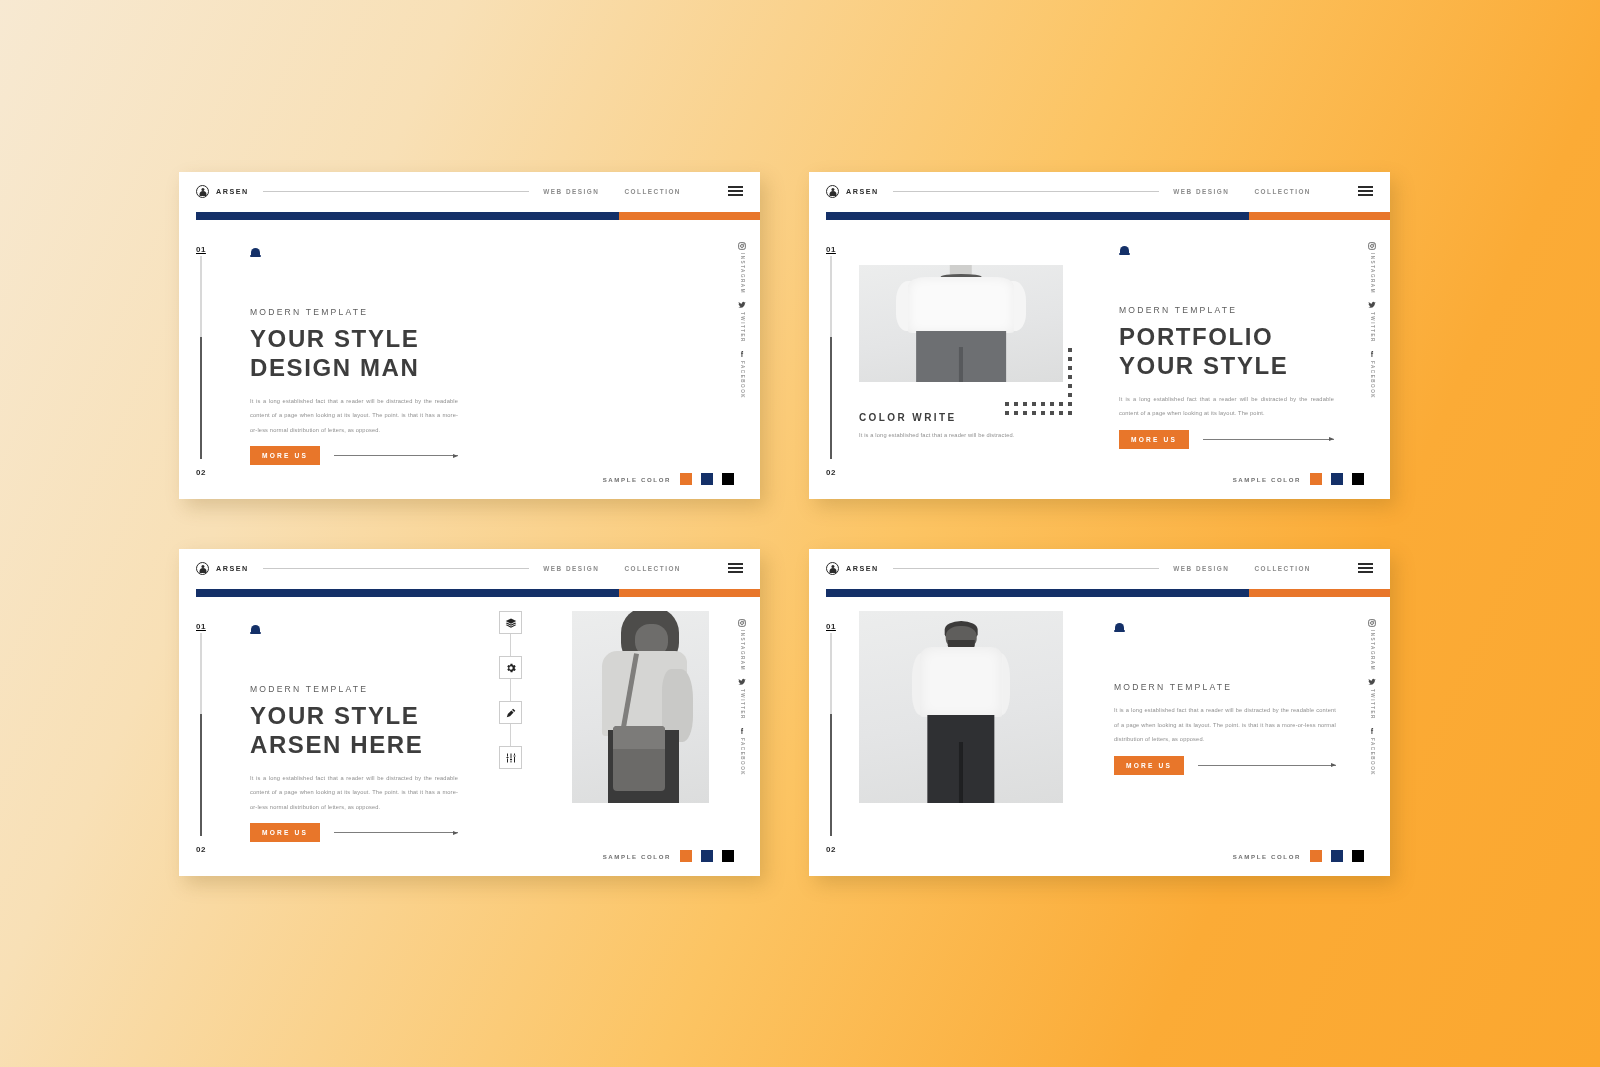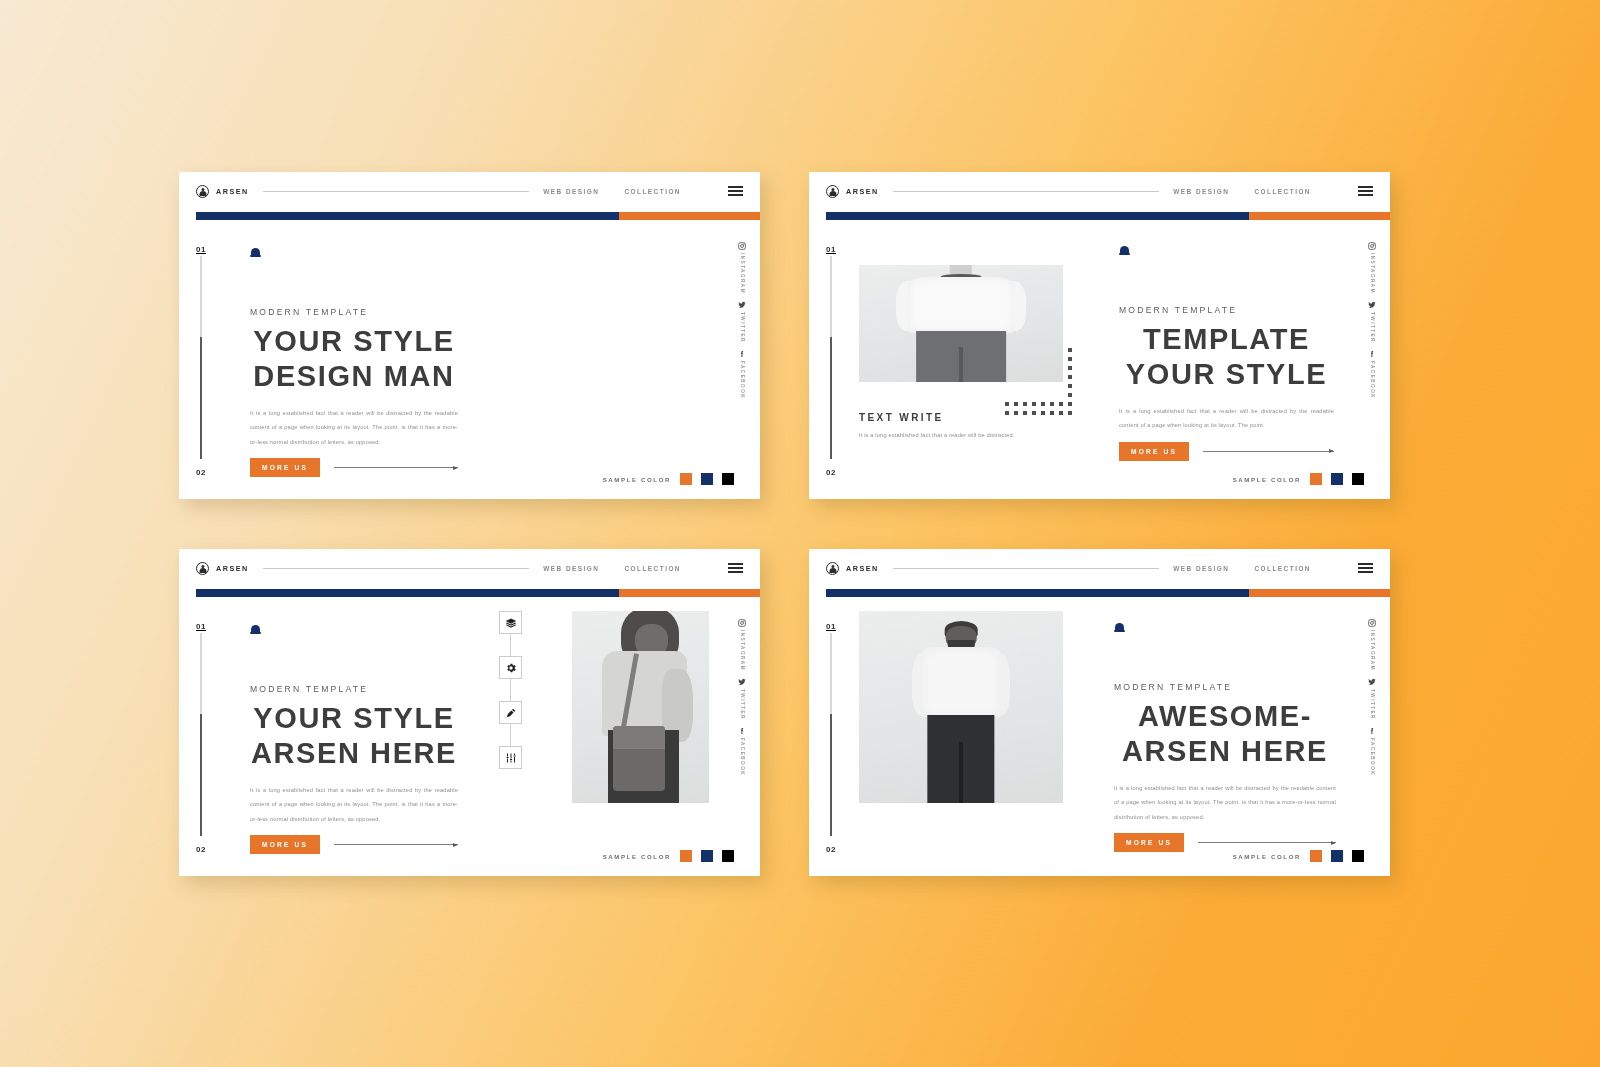--- a/index.html
+++ b/index.html
@@ -94,22 +94,22 @@
   .bell::after {
     content: ""; position: absolute; left: 0; top: 9px; width: 11px; height: 1.6px;
     background: #143068; border-radius: 1px;
     box-shadow: 0 2.6px 0 -1.3px #143068;
   }
   .kicker {
     font-size: 8.6px; letter-spacing: 2.2px; color: #5d5d5d; font-weight: 400;
     margin-bottom: 7px; white-space: nowrap; margin-top: 48px;
   }
   .headline {
-    font-size: 29px; font-weight: 700; letter-spacing: 1.6px; color: #3d3d3d;
-    line-height: 1.22; white-space: nowrap; text-align: center;
+    font-size: 24px; font-weight: 700; letter-spacing: 1.6px; color: #3d3d3d;
+    line-height: 1.22; white-space: nowrap;
   }
   .para {
     margin-top: 11px; font-size: 5.7px; line-height: 2.55; color: #8f8f8f;
     text-align: justify; letter-spacing: .15px;
   }
   .cta-row { display: flex; align-items: center; margin-top: 9px; }
   .cta {
     background: #e8762a; color: #ffffff; font-size: 6.6px; font-weight: 700;
     letter-spacing: 2.2px; padding: 6px 12px; white-space: nowrap; border: none;
   }
@@ -370,29 +370,29 @@
       <i style="left: 9px; top: 63px;"></i>
       <i style="left: 18px; top: 63px;"></i>
       <i style="left: 27px; top: 63px;"></i>
       <i style="left: 36px; top: 63px;"></i>
       <i style="left: 45px; top: 63px;"></i>
       <i style="left: 54px; top: 63px;"></i>
       <i style="left: 63px; top: 63px;"></i>
     </div>
 
   <div style="position:absolute; left:50px; top:240px; width:205px;">
-    <div class="sec-title">TEXT WRITE</div>
+    <div class="sec-title">COLOR WRITE</div>
     <div class="sec-text">It is a long established fact that a reader will be distracted.</div>
   </div>
 
   <div class="block">
     <div class="bell"></div>
     <div class="kicker">MODERN TEMPLATE</div>
     <div class="headline">
-      <div>TEMPLATE</div>
+      <div>PORTFOLIO</div>
       <div>YOUR STYLE</div>
     </div>
     <p class="para">It is a long established fact that a reader will be distracted by the readable content of a page when looking at its layout. The point.</p>
     <div class="cta-row">
       <button class="cta">MORE US</button>
       <span class="cta-line"></span>
     </div>
   </div>
 
   <div class="social">
@@ -583,24 +583,20 @@
         <span class="fig m4-armR"></span>
       <span class="fig m4-shirt"></span>
       <span class="fig m4-pants"></span>
         <span class="fig m4-pantsplit"></span>
     </div>
   </div>
 
   <div class="block">
     <div class="bell"></div>
     <div class="kicker">MODERN TEMPLATE</div>
-    <div class="headline">
-      <div>AWESOME-</div>
-      <div>ARSEN HERE</div>
-    </div>
     <p class="para">It is a long established fact that a reader will be distracted by the readable content of a page when looking at its layout. The point. is that it has a more-or-less normal distribution of letters, as opposed.</p>
     <div class="cta-row">
       <button class="cta">MORE US</button>
       <span class="cta-line"></span>
     </div>
   </div>
 
   <div class="social">
     <span class="grp">
       <svg width="8" height="8" viewBox="0 0 24 24">

